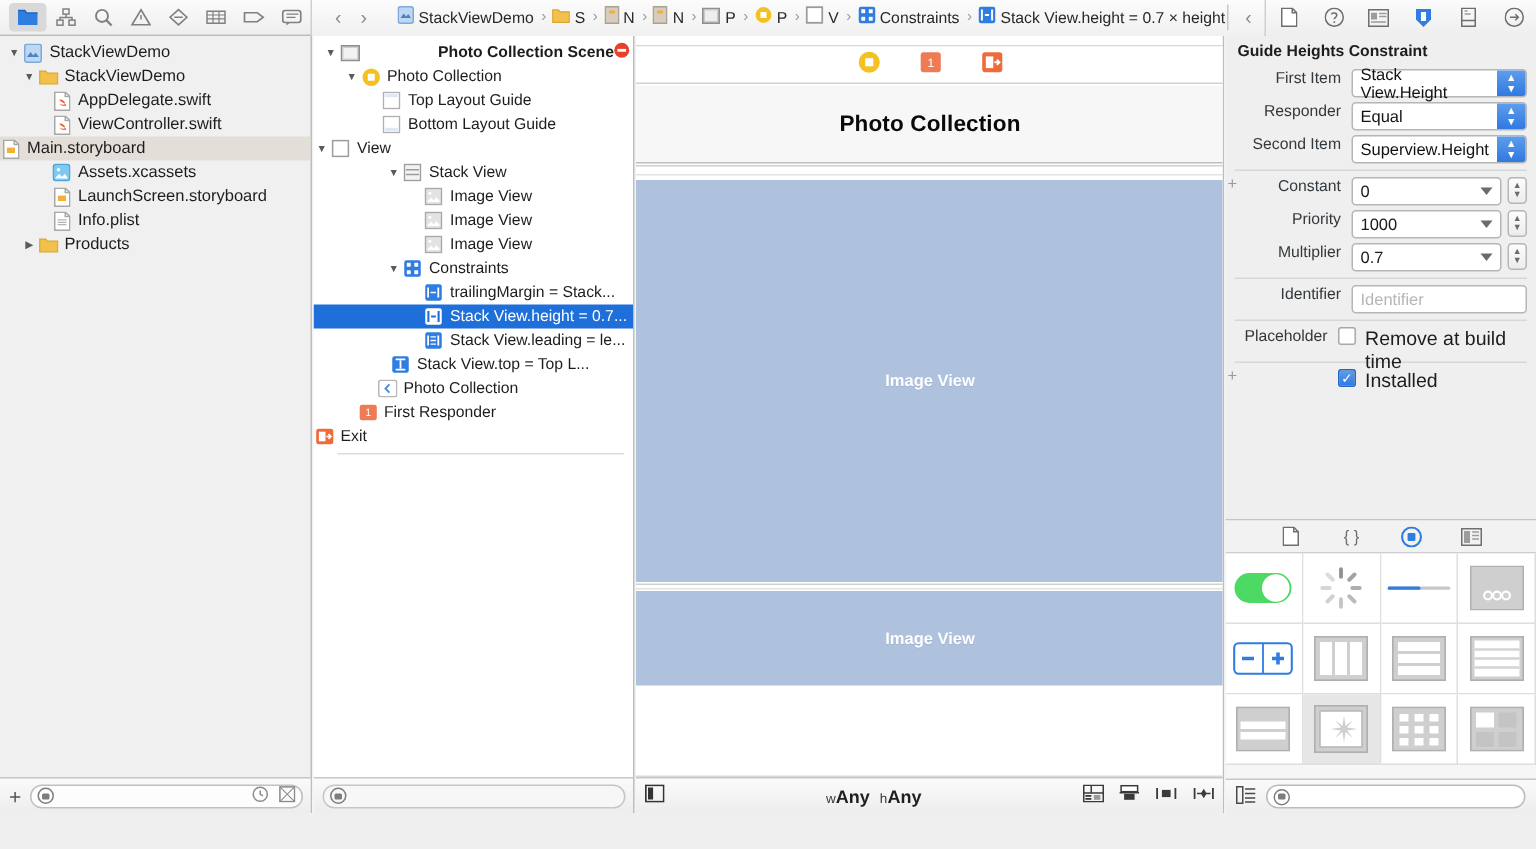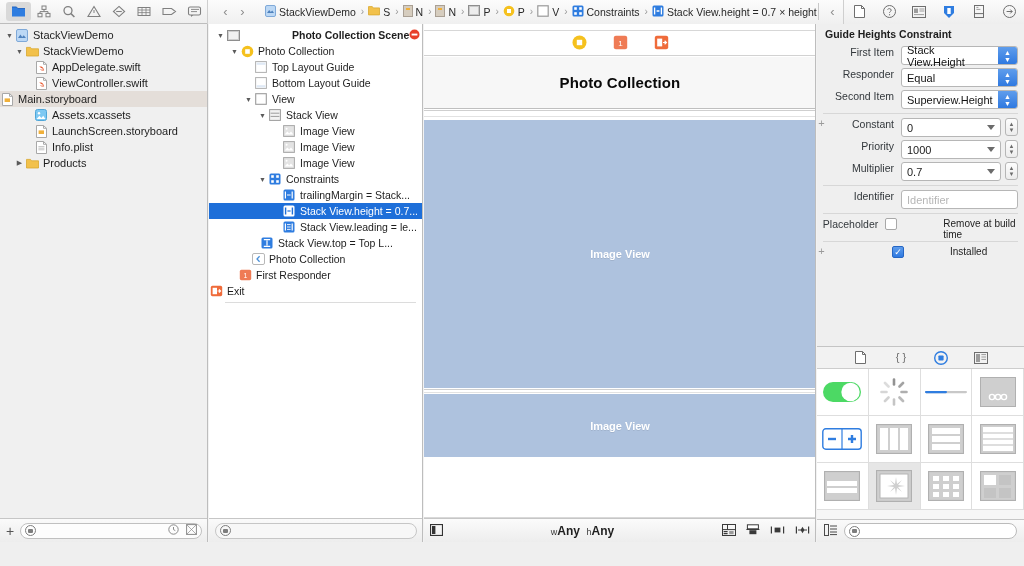--- a/index.html
+++ b/index.html
@@ -105,21 +105,21 @@
     border-left:4px solid transparent;border-right:4px solid transparent;border-top:5px solid #6b6b6b;}
   .stepper { width:13px; height:18px; margin-left:4px; background:linear-gradient(#fdfdfd,#ececec);
     border:1px solid #b6b6b6; border-radius:3px; display:flex; flex-direction:column;
     align-items:center; justify-content:center; color:#6b6b6b; font-size:6px; line-height:6px;}
   .textfield { flex:1; height:19px; background:#fff; border:1px solid #b6b6b6; border-radius:3px;
     display:flex; align-items:center; padding:0 5px; font-size:11px; color:#b6b6b6; }
   .chk { width:12px; height:12px; border:1px solid #a8a8a8; border-radius:2px; background:#fff;
     margin-right:6px; flex:0 0 12px; }
   .chk.on { background:linear-gradient(#5f9dec,#2f79e0); border-color:#2566c4;
     display:flex; align-items:center; justify-content:center; color:#fff; font-size:9px; line-height:9px;}
-  .inline-label { font-size:10px; color:#1d1d1d;margin-left:40px; }
+  .inline-label { font-size:13px; color:#1d1d1d; }
   .insp-sep { height:1px; background:#d7d7d7; margin:4px 6px; }
 
   
   #library { position:absolute; left:0; bottom:0; width:207px; height:196px;
     background:#f6f6f6; border-top:1px solid #c4c4c4; }
   .lib-tabs { height:22px; display:flex; align-items:center; justify-content:center; gap:22px;
     border-bottom:1px solid #cdcdcd; background:#f2f2f2;}
   .lib-tab { width:18px; height:16px; display:flex;align-items:center;justify-content:center;}
   .lib-grid { display:grid; grid-template-columns:repeat(4,1fr); }
   .lib-cell { height:47px; border-right:1px solid #dedede; border-bottom:1px solid #dedede;
@@ -506,21 +506,21 @@
     <div class="orow" style="padding-left:45px">
       <span class="ico">
           <svg width="12" height="12" viewBox="0 0 12 12">
             <rect x=".6" y=".6" width="10.8" height="10.8" fill="#fff" stroke="#b0b0b0"></rect>
             <rect x="1.6" y="8.2" width="8.8" height="2.2" fill="#dfe9f5"></rect>
           </svg>
         </span>
       <span class="nm">Bottom Layout Guide</span>
     </div>
 
-    <div class="orow" style="padding-left:34px">
+    <div class="orow" style="">
       <span class="tw">▼</span>
       <span class="ico">
           <svg width="12" height="12" viewBox="0 0 12 12">
             <rect x=".7" y=".7" width="10.6" height="10.6" fill="#fff" stroke="#9c9c9c" stroke-width="1.1"></rect>
           </svg>
         </span>
       <span class="nm">View</span>
     </div>
 
     <div class="orow" style="padding-left:48px">

